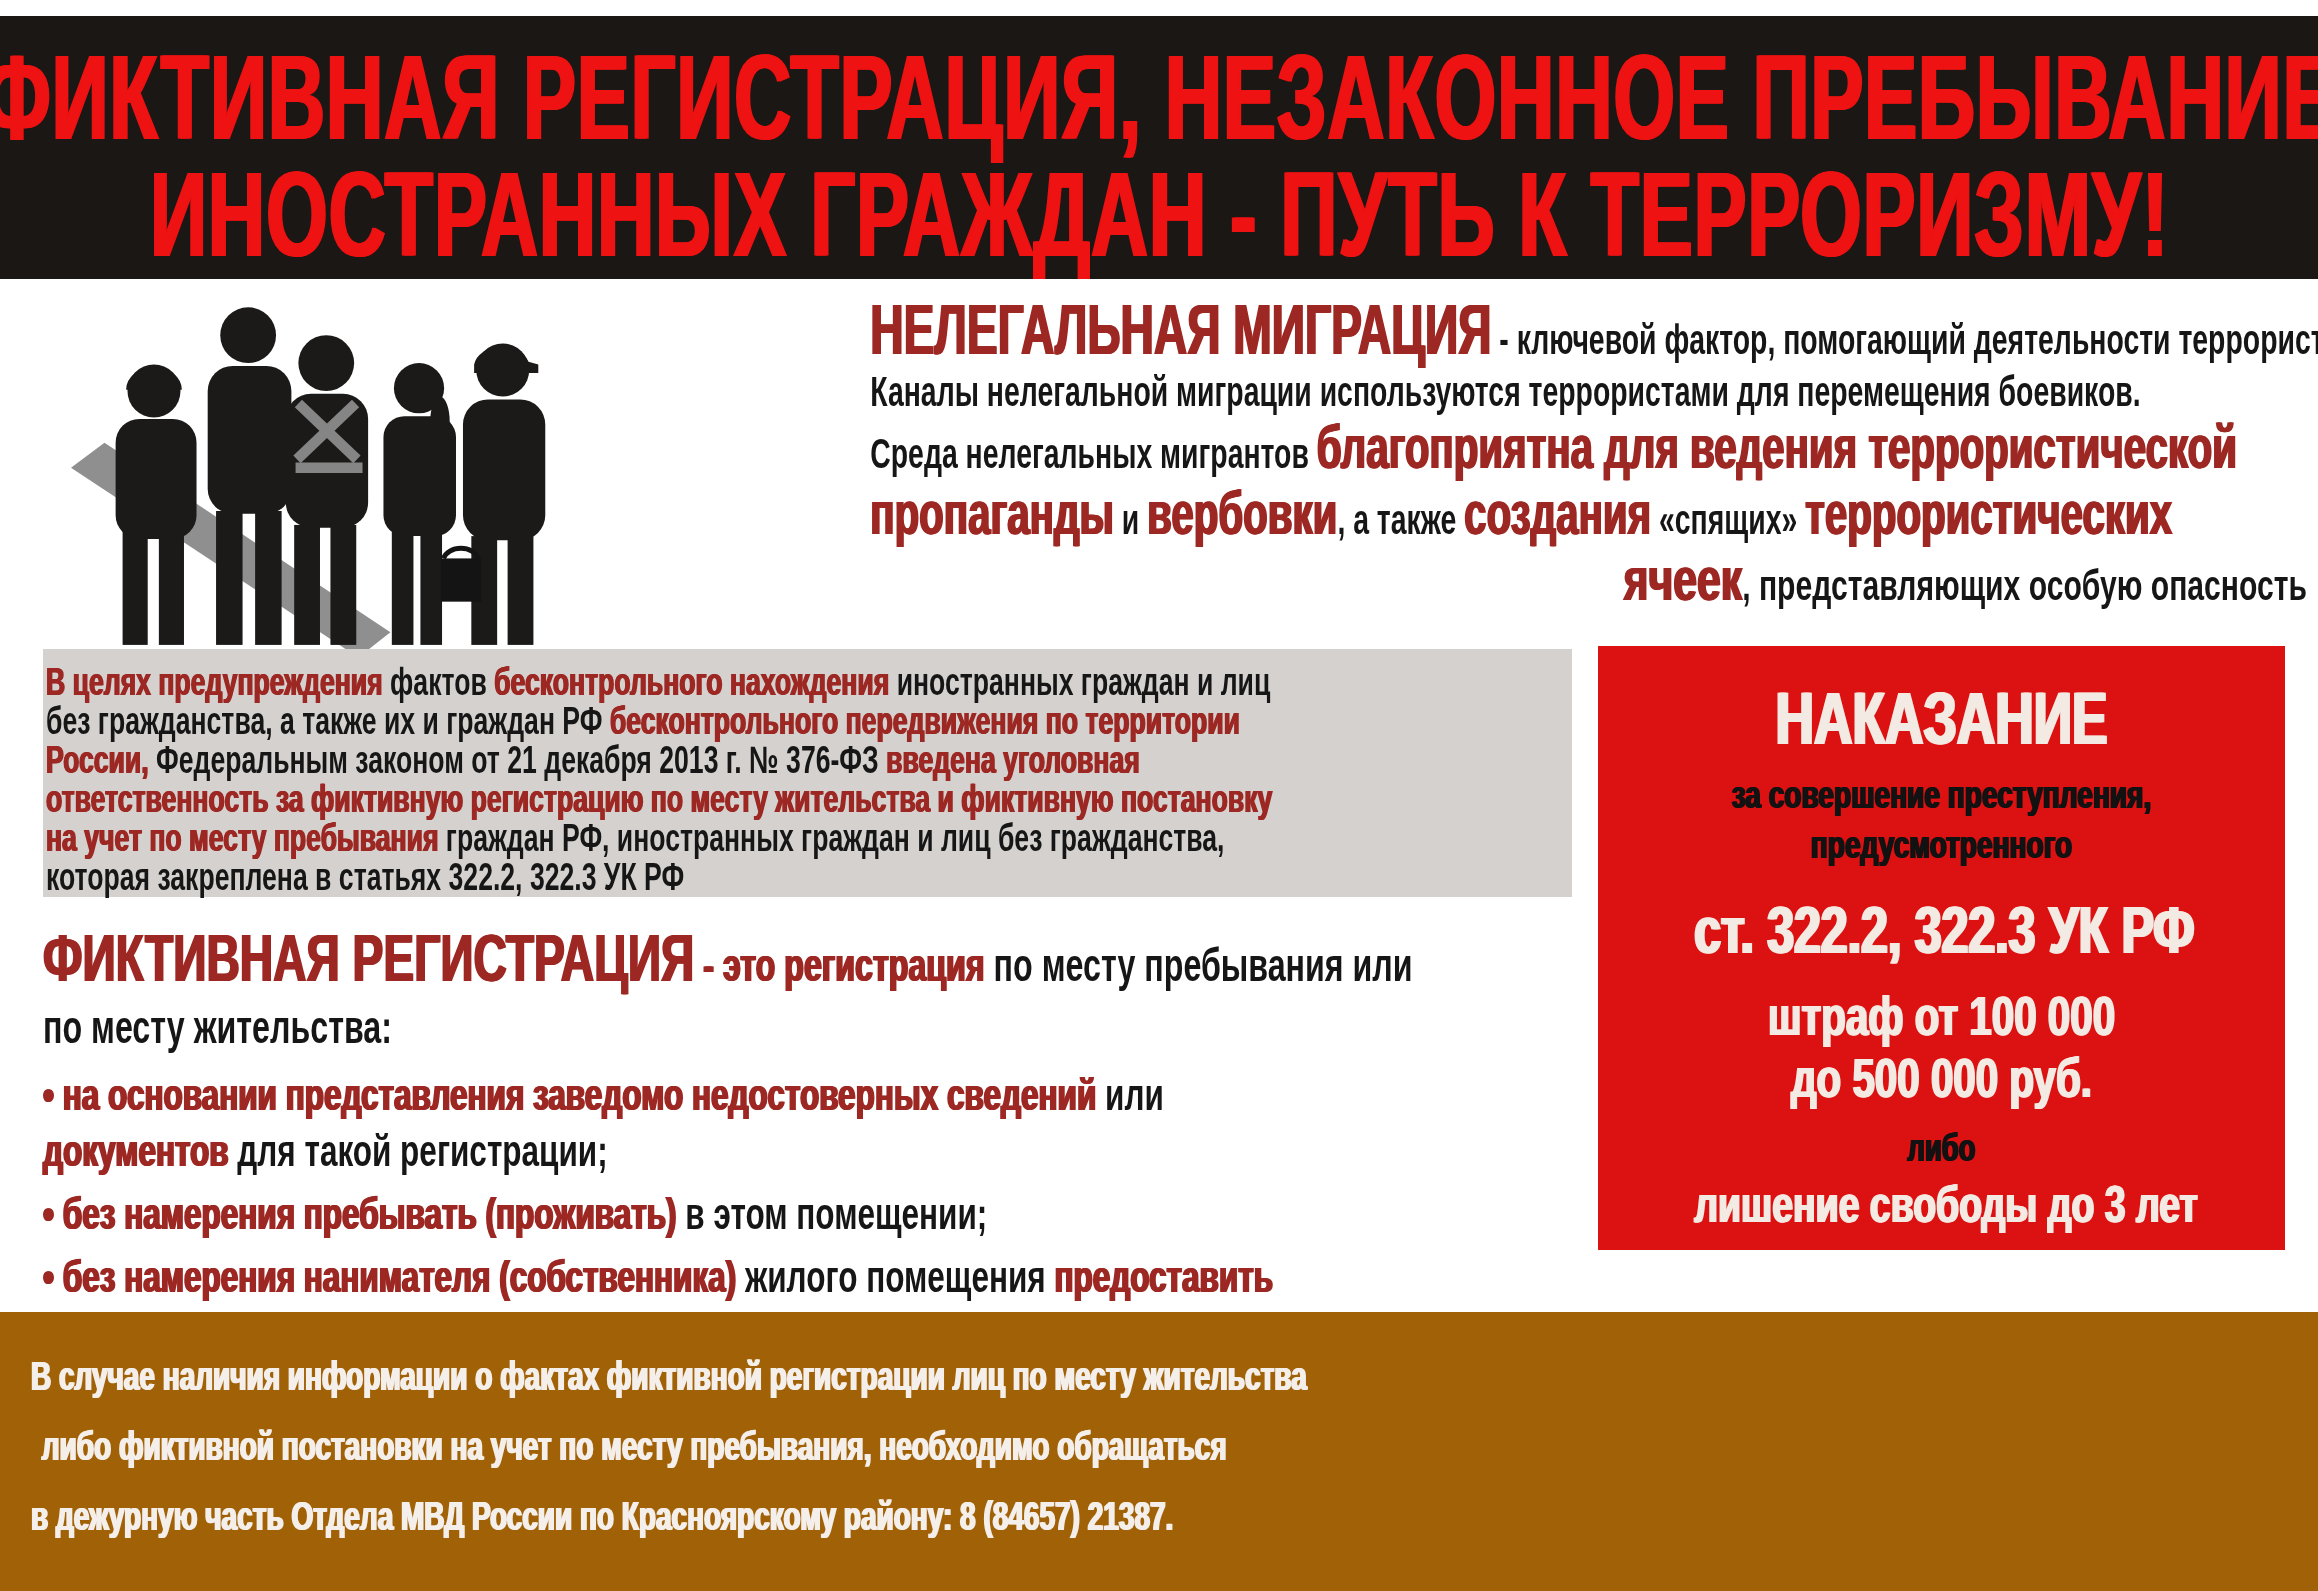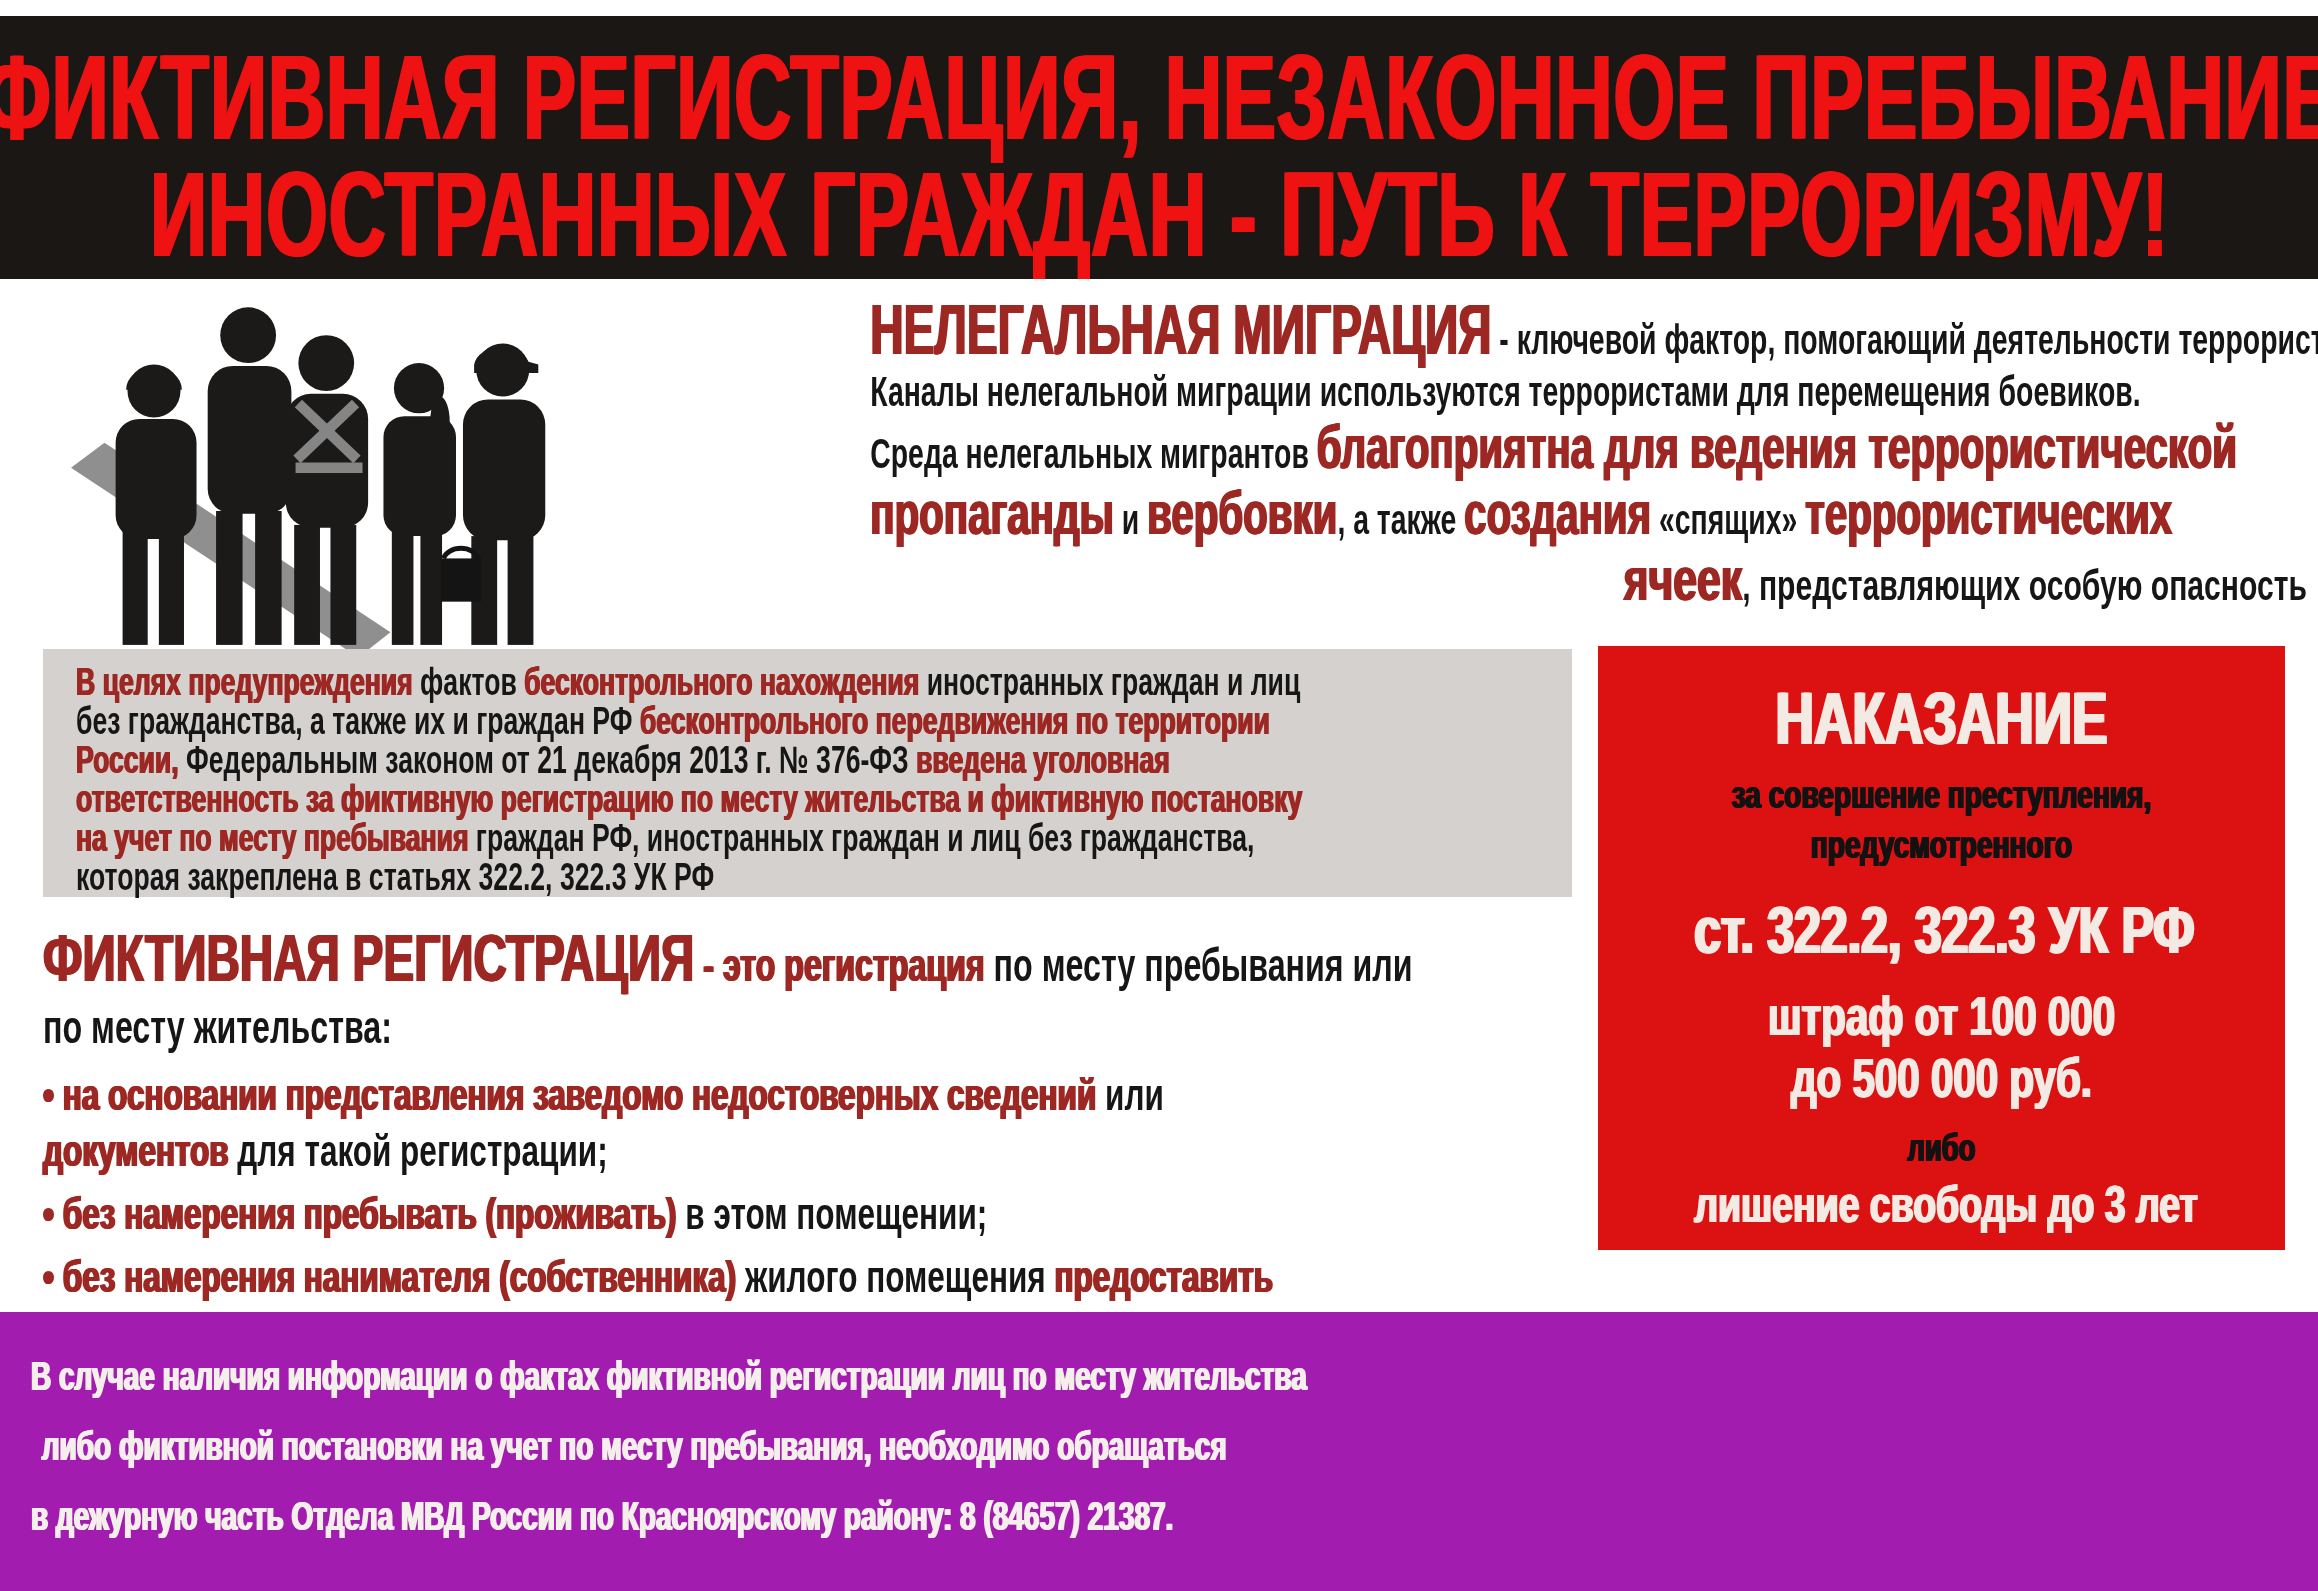--- a/index.html
+++ b/index.html
@@ -30,21 +30,21 @@
   .mig-text .seg-red-lg{ font-size:61px; }
   .mig-text .seg-red-xl{ font-size:70px; }
 
   .seg-black{ color:#161616; }
   .seg-red,.seg-red-lg,.seg-red-xl{ color:#9d2823; }
   .seg-red-lg,.seg-red-xl{ text-shadow:1.4px 0 0 currentColor,-1.4px 0 0 currentColor; }
 
   
   .law-box{
     position:absolute; left:43px; top:649px; width:1529px; height:248px;
-    background:#d4d1cf; padding:14px 33px; box-sizing:border-box;
+    background:#d4d1cf; padding:14px 3px; box-sizing:border-box;
   }
   .law-line{ font-size:38px; line-height:39px; }
   .law-box .seg-red{ text-shadow:1px 0 0 currentColor,-1px 0 0 currentColor; }
 
   
   .punish-box{
     position:absolute; left:1598px; top:646px; width:687px; height:604px;
     background:#dc1212; text-align:center; overflow:hidden;
   }
   .p-line{ transform:scaleX(0.72); transform-origin:50% 50%; white-space:nowrap; }
@@ -58,21 +58,21 @@
 
   
   .fict{ position:absolute; left:43px; top:907px; width:1542px;margin-top:17px; }
   .fict-head{ font-size:46px; line-height:1.05; margin-bottom:9.8px; }
   .fict-line{ font-size:45px; line-height:1.0; margin-bottom:18px; }
   .fict .seg-red-xl{ font-size:66px; }
   .fict .seg-red-lg{ font-size:46px; }
   .fict .seg-red{ text-shadow:1.4px 0 0 currentColor,-1.4px 0 0 currentColor; }
 
   
-  .band-bottom{ position:absolute; left:0; top:1312px; width:2319px; height:279px; background:#a21caf; }
+  .band-bottom{ position:absolute; left:0; top:1312px; width:2319px; height:279px; background:#a16207; }
   .footer-text{ position:absolute; left:31px; top:29px; }
   .f-line{ font-size:40px; line-height:70px; color:#f5efeb; }
   .f-line.indent{ padding-left:15.4px; }
 </style>
 </head>
 <body>
 
 <div class="poster">
 
   <div class="band-top">

